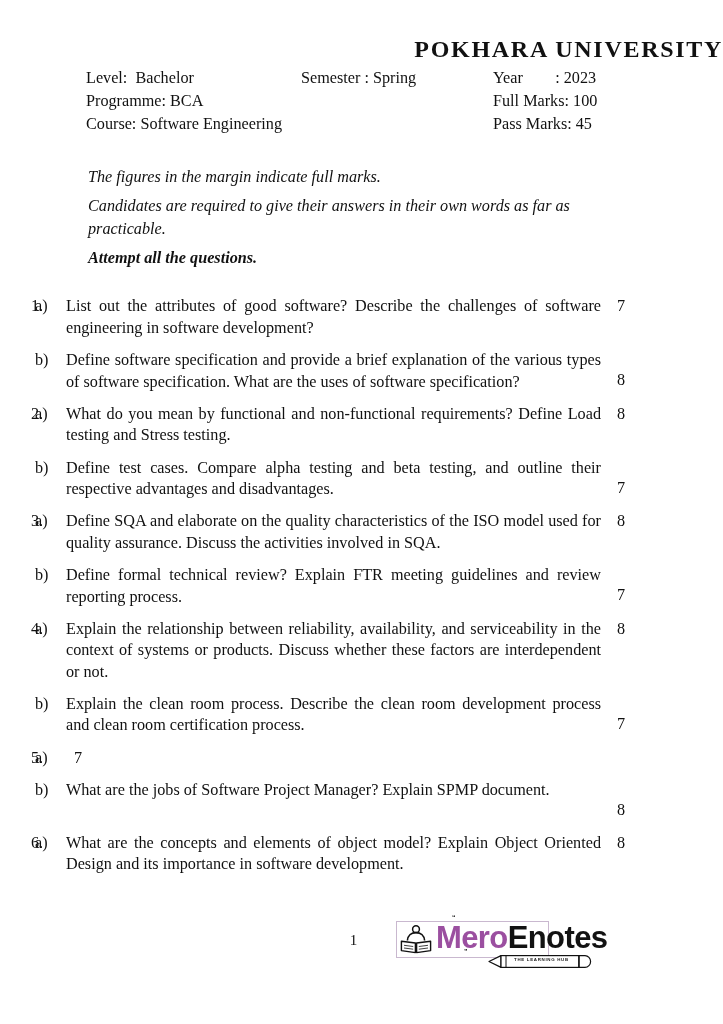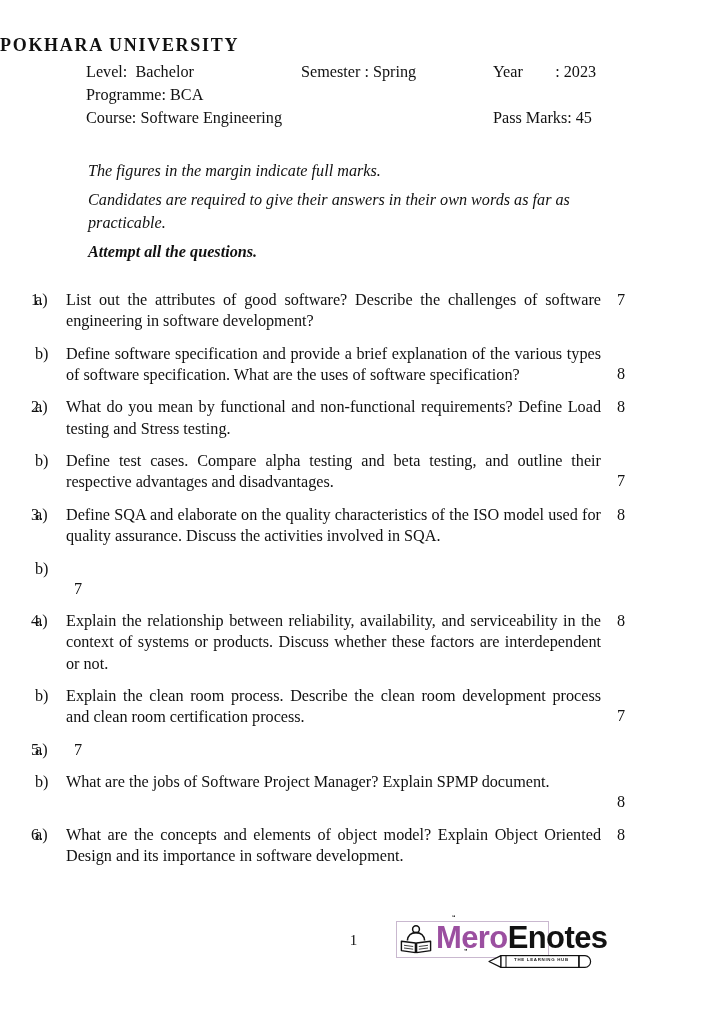--- a/index.html
+++ b/index.html
@@ -17,23 +17,23 @@
   }
 
   .page {
     position: absolute;
     inset: 0;
     padding: 0;
   }
 
   
   .uni-title {
-    text-align: left;
-    font-weight: bold;
-    font-size: 18px;
+    text-align: right;
+    font-weight: bold;
+    font-size: 24px;
     letter-spacing: 1.7px;
     margin: 36px 0 0 0;
     line-height: 1.1;
   }
 
   .meta-block {
     margin: 5px 8px 0 0;
     padding: 0 62px 0 86px;
     font-size: 16.2px;
     line-height: 1.42;
@@ -191,20 +191,21 @@
 
     <div class="meta-block">
       <div class="meta-row">
         <span class="meta-c1">Level:  Bachelor</span>
         <span class="meta-c2">Semester : Spring</span>
         <span class="meta-c3">Year        : 2023</span>
       </div>
       <div class="meta-row">
         <span class="meta-c1">Programme: BCA</span>
         <span class="meta-c2"></span>
+        <span class="meta-c3">Full Marks: 100</span>
       </div>
       <div class="meta-row">
         <span class="meta-c1">Course: Software Engineering</span>
         <span class="meta-c2"></span>
         <span class="meta-c3">Pass Marks: 45</span>
       </div>
     </div>
   </div>
 
   <div class="instructions">
@@ -248,20 +249,21 @@
     <div class="qgroup">
       <div class="qrow">
         <span class="qnum">3.</span>
         <span class="qlet">a)</span>
         <span class="qtext">Define SQA and elaborate on the quality characteristics of the ISO model used for quality assurance. Discuss the activities involved in SQA.</span>
         <span class="qmark">8</span>
       </div>
       <div class="qrow">
         <span class="qnum"></span>
         <span class="qlet">b)</span>
+        <span class="qtext">Define formal technical review? Explain FTR meeting guidelines and review reporting process.</span>
         <span class="qmark low">7</span>
       </div>
     </div>
 
     <div class="qgroup">
       <div class="qrow">
         <span class="qnum">4.</span>
         <span class="qlet">a)</span>
         <span class="qtext">Explain the relationship between reliability, availability, and serviceability in the context of systems or products. Discuss whether these factors are interdependent or not.</span>
         <span class="qmark">8</span>

